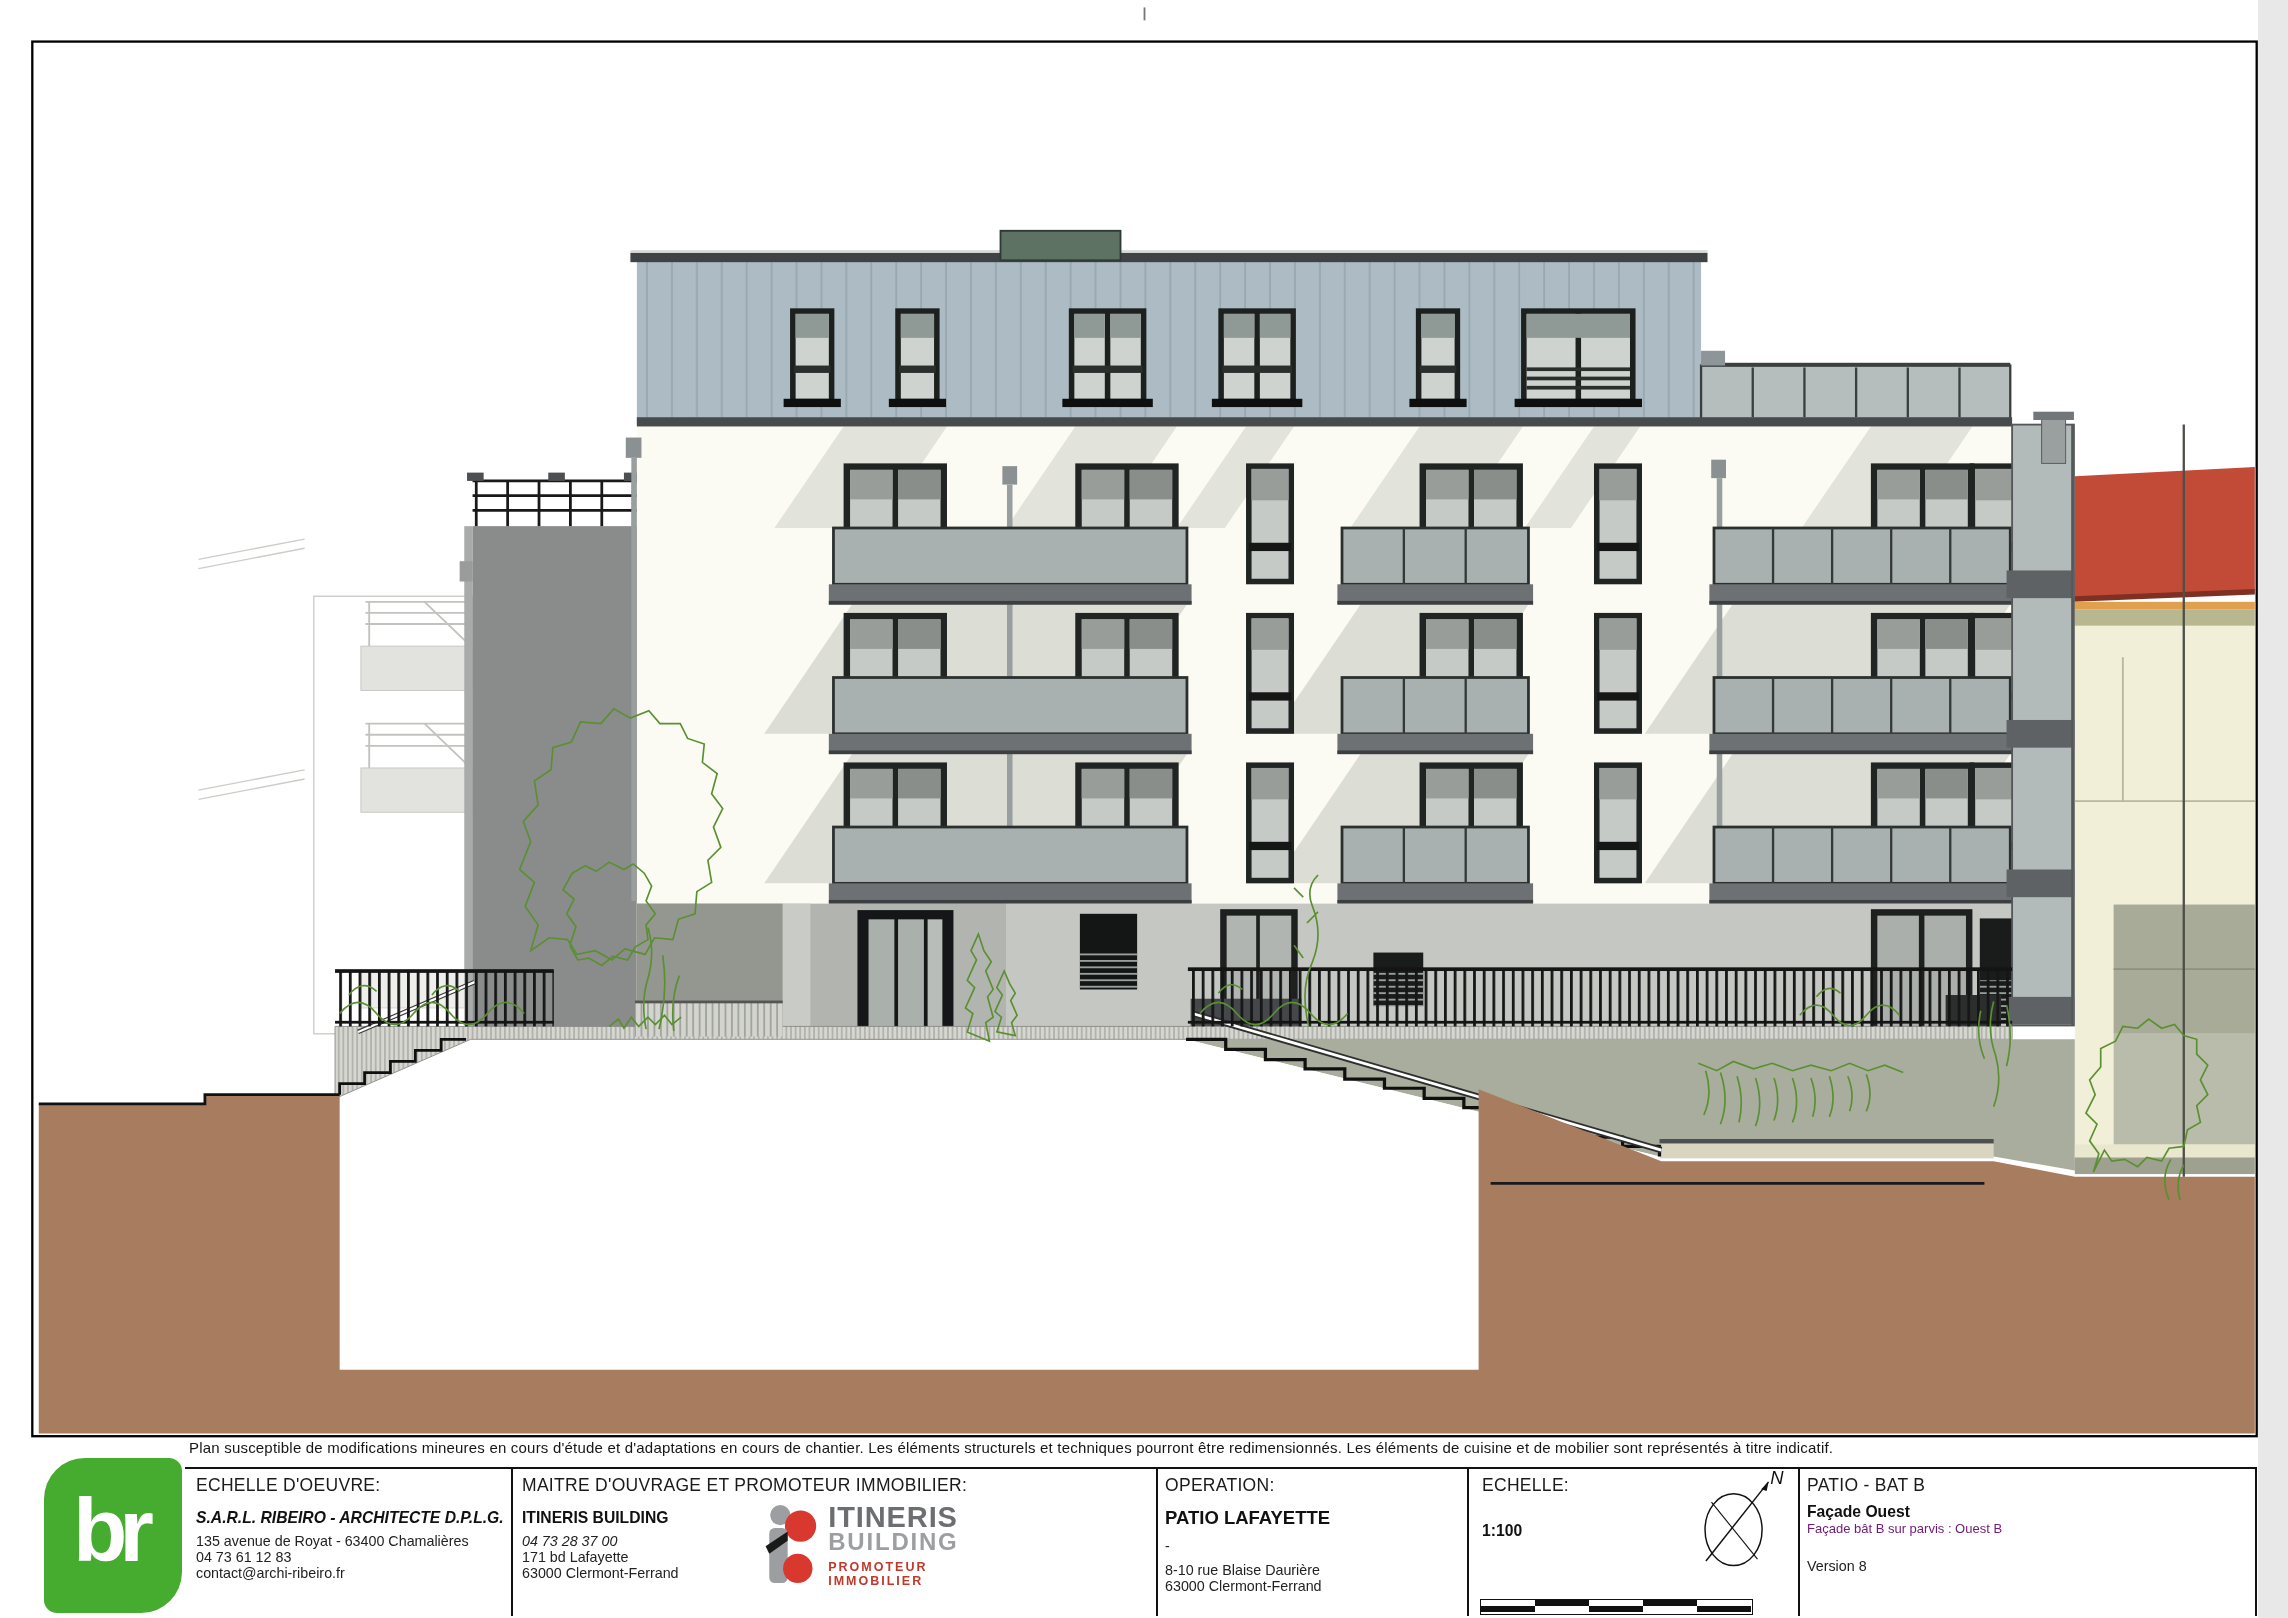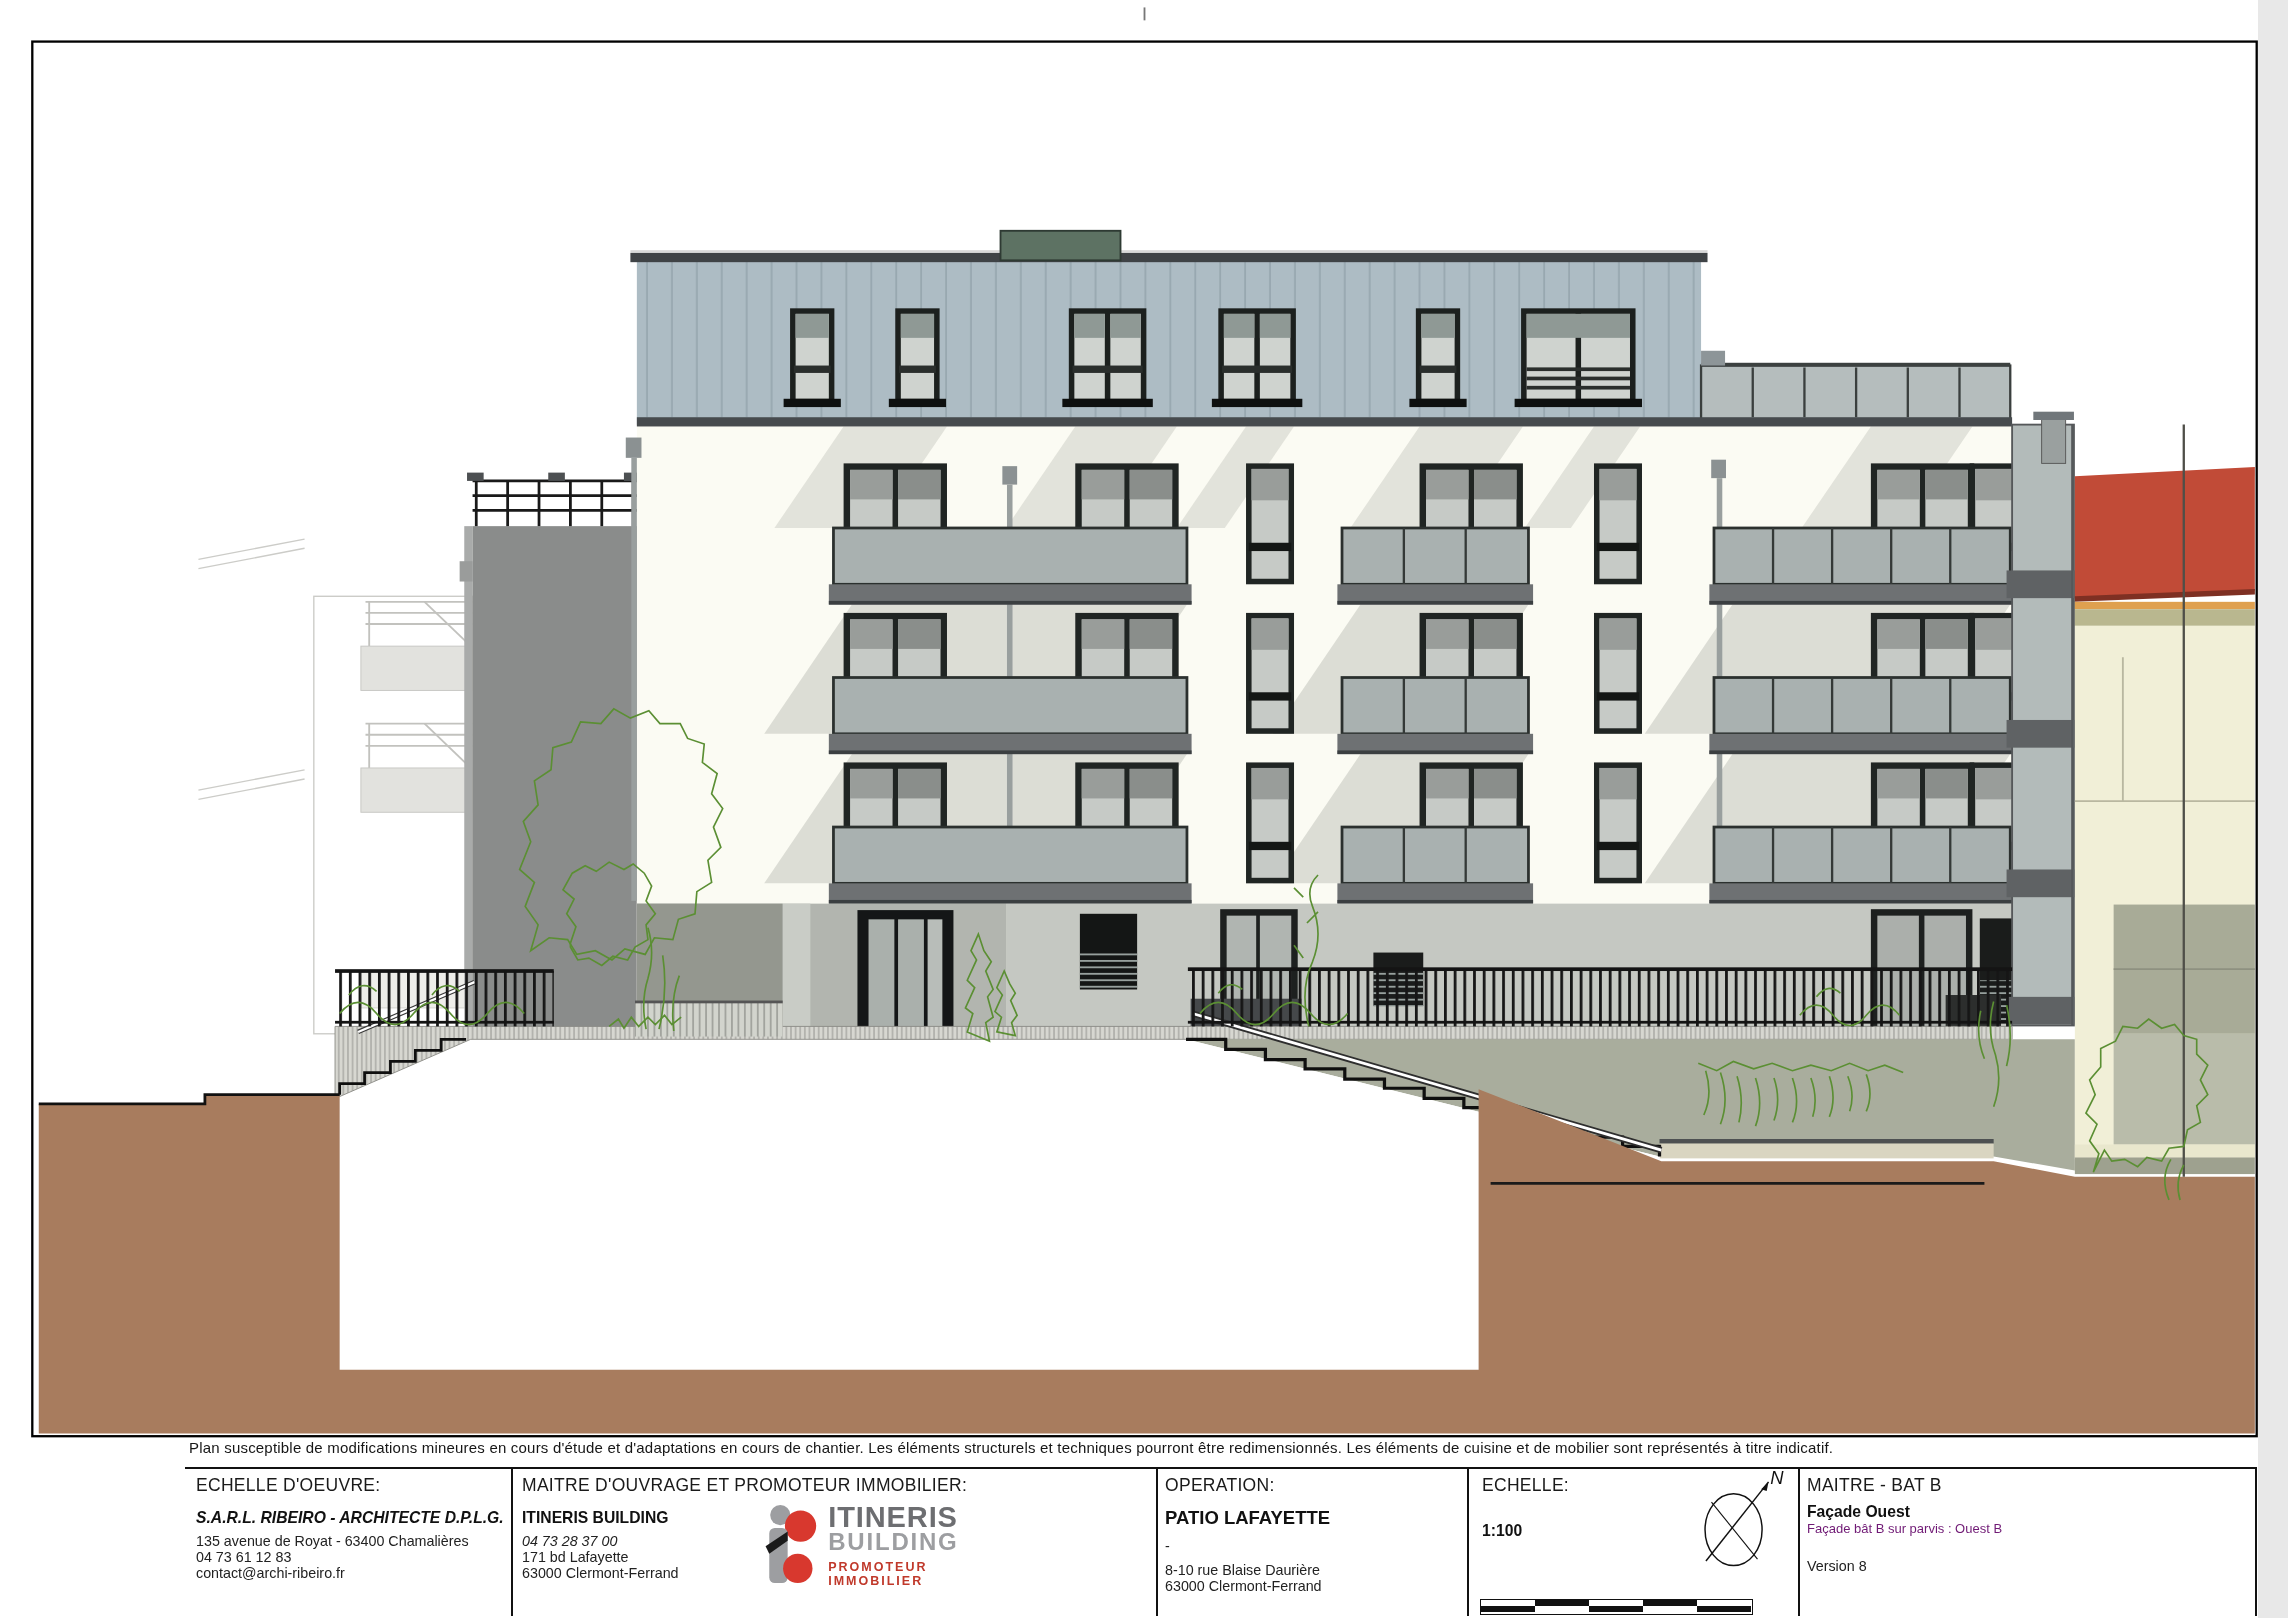--- a/index.html
+++ b/index.html
@@ -377,20 +377,23 @@
   <div class="abs" style="left:189px;top:1439px;width:2072px;">
     <span style="font-size:15px;letter-spacing:0.2px;">Plan susceptible de modifications mineures en cours d'étude et d'adaptations en cours de chantier. Les éléments structurels et techniques pourront être redimensionnés. Les éléments de cuisine et de mobilier sont représentés à titre indicatif.</span>
   </div>
 
   <div class="abs rule-h" style="left:185px;top:1467px;width:2070px;"></div>
   <div class="abs rule-v" style="left:511px;top:1467px;height:149px;"></div>
   <div class="abs rule-v" style="left:1156px;top:1467px;height:149px;"></div>
   <div class="abs rule-v" style="left:1467px;top:1467px;height:149px;"></div>
   <div class="abs rule-v" style="left:1798px;top:1467px;height:149px;"></div>
 
+  <div class="abs br-logo" style="left:44px;top:1458px;width:138px;height:155px;">
+    <span>br</span>
+  </div>
 
   <div class="abs" style="left:196px;top:1475px;width:309px;">
     <div class="tb-label">ECHELLE D'OEUVRE:</div>
     <div class="tb-name" style="margin-top:13px;font-style:italic;">S.A.R.L. RIBEIRO - ARCHITECTE D.P.L.G.</div>
     <div class="tb-line" style="margin-top:5.5px;">135 avenue de Royat - 63400 Chamalières</div>
     <div class="tb-line">04 73 61 12 83</div>
     <div class="tb-line">contact@archi-ribeiro.fr</div>
   </div>
 
   <div class="abs" style="left:522px;top:1475px;width:628px;">
@@ -444,21 +447,21 @@
     <div class="row">
         <div class="c black"></div>
         <div class="c white"></div>
         <div class="c black"></div>
         <div class="c white"></div>
         <div class="c black"></div>
       </div>
   </div>
 
   <div class="abs" style="left:1807px;top:1475px;width:286px;">
-    <div class="tb-label">MAITRE - BAT B</div>
+    <div class="tb-label">PATIO - BAT B</div>
     <div class="tb-name" style="margin-top:7.4px;">Façade Ouest</div>
     <div class="tb-sub">Façade bât B sur parvis : Ouest B</div>
     <div class="tb-line" style="margin-top:22px;">Version 8</div>
   </div>
 
   <div class="abs rule-v" style="left:2255px;top:1467px;height:149px;"></div>
 
 </div>
 
 

